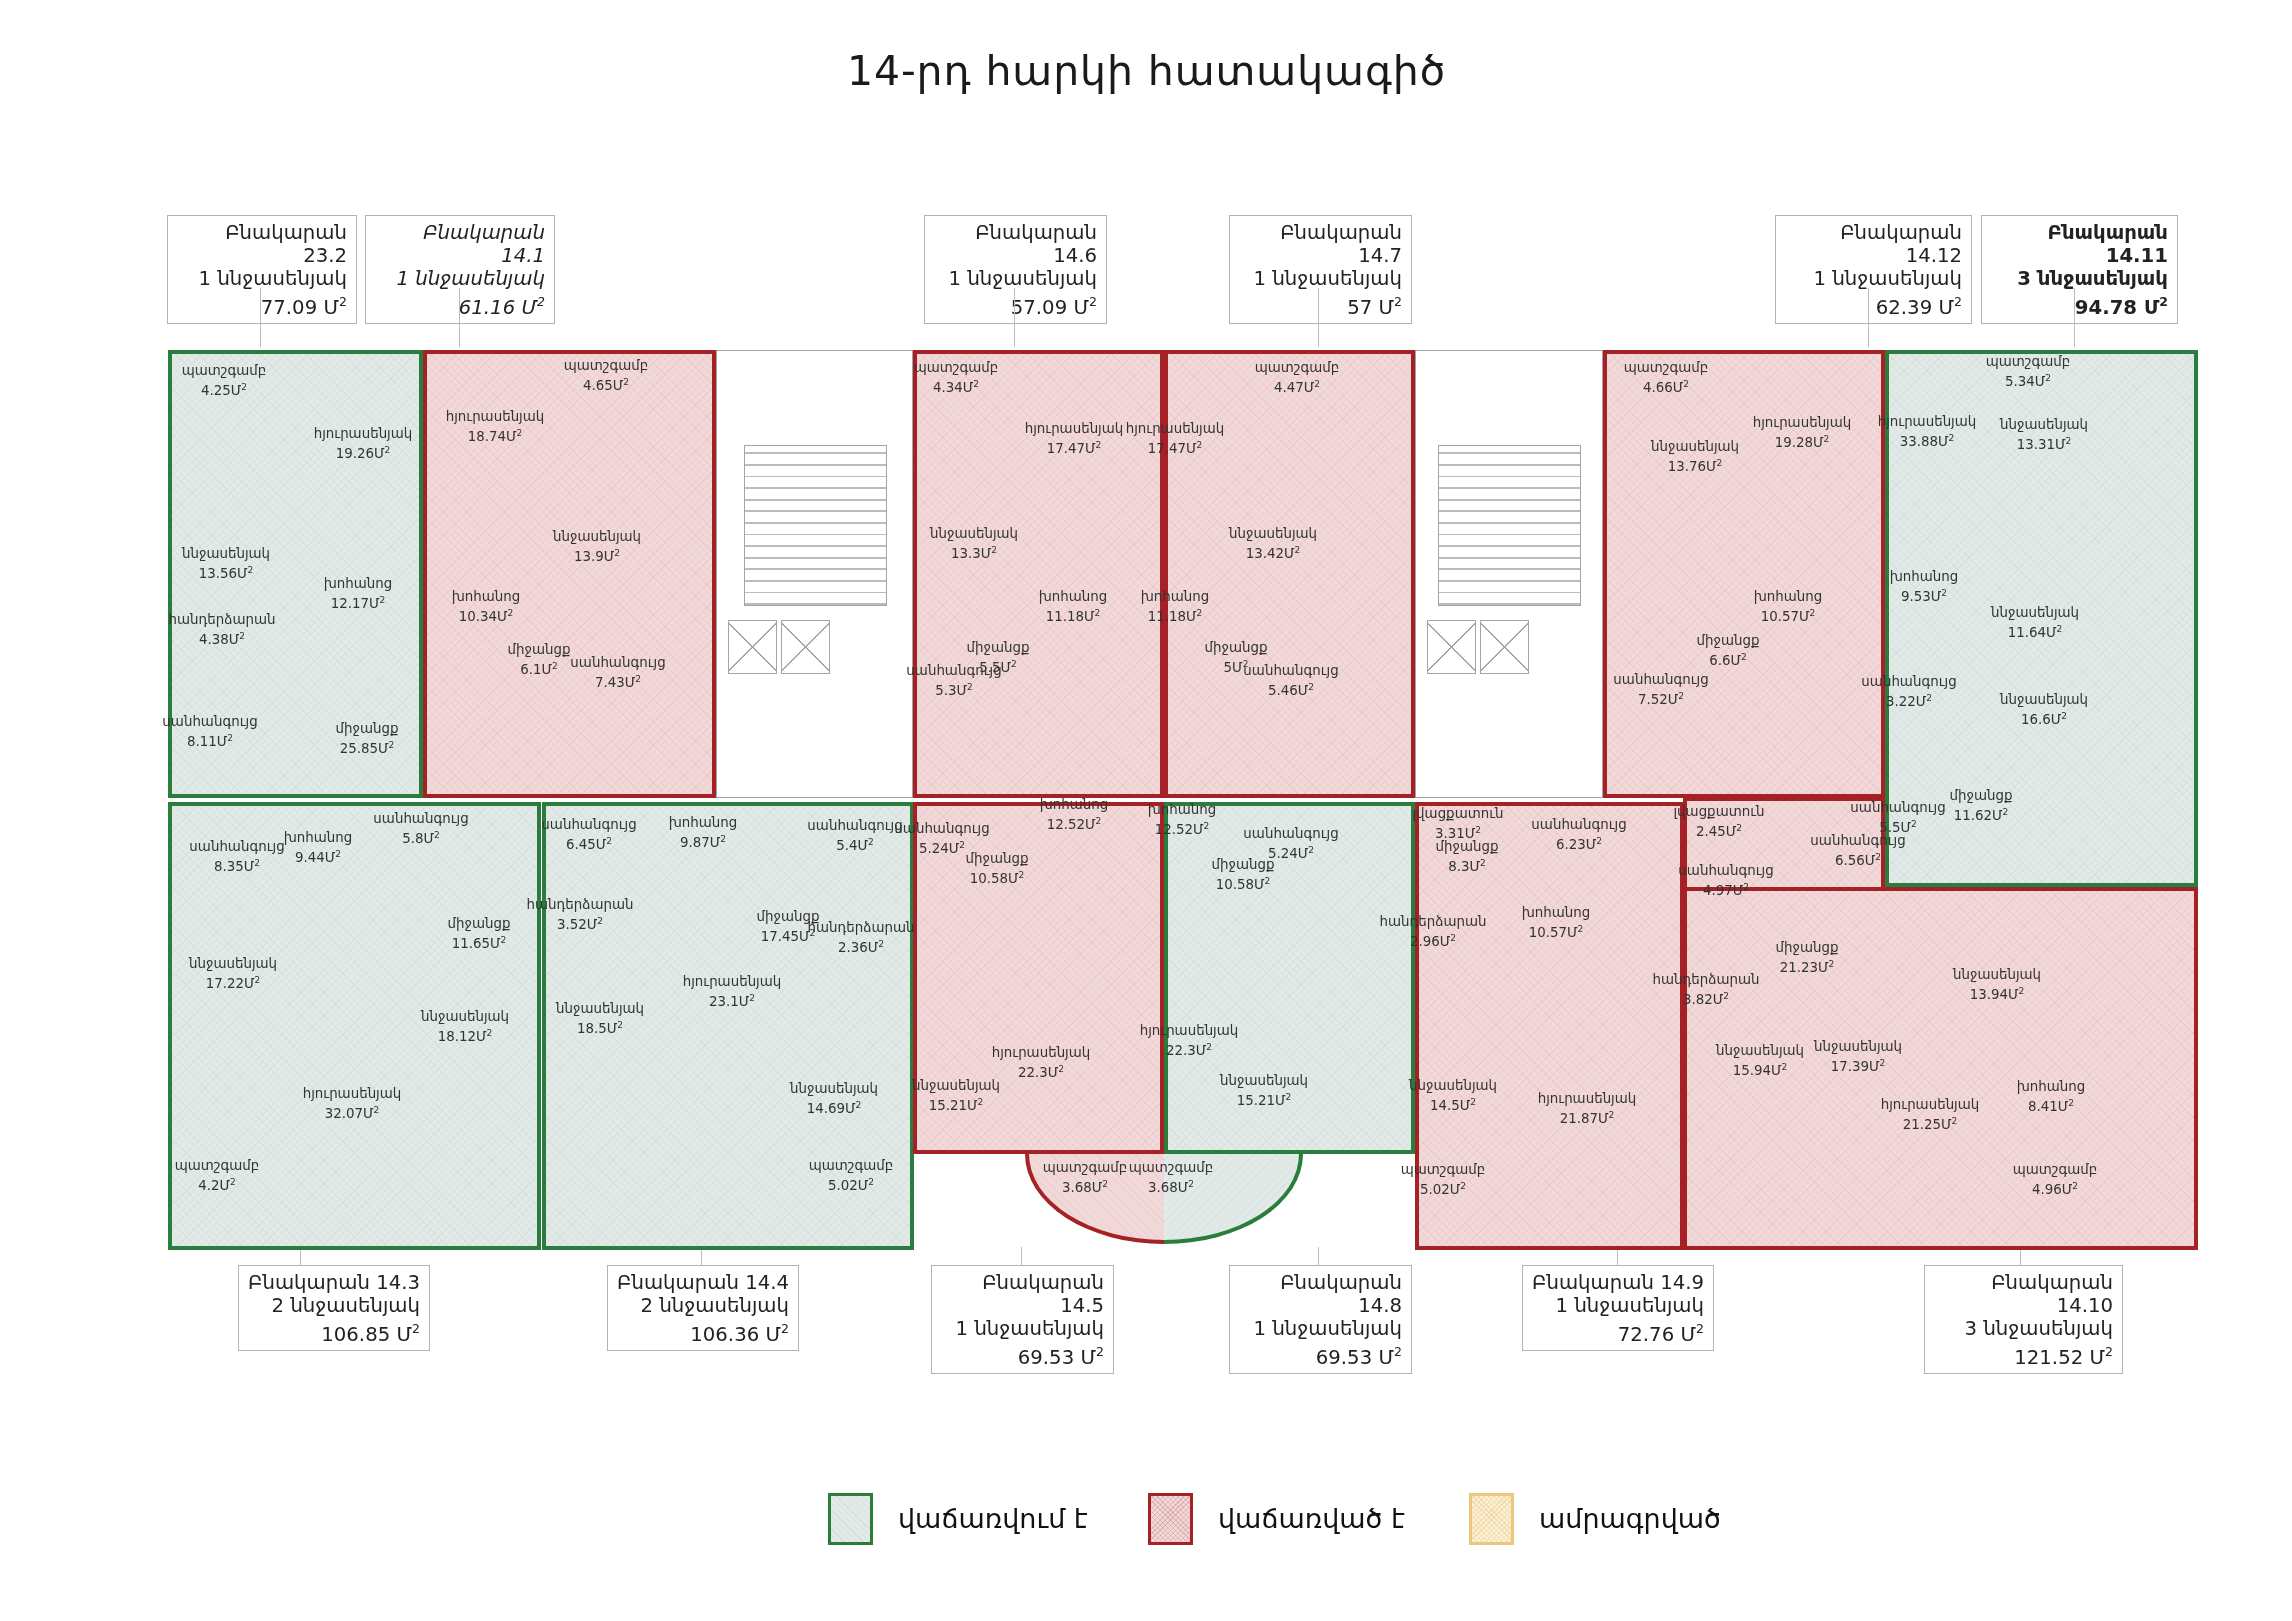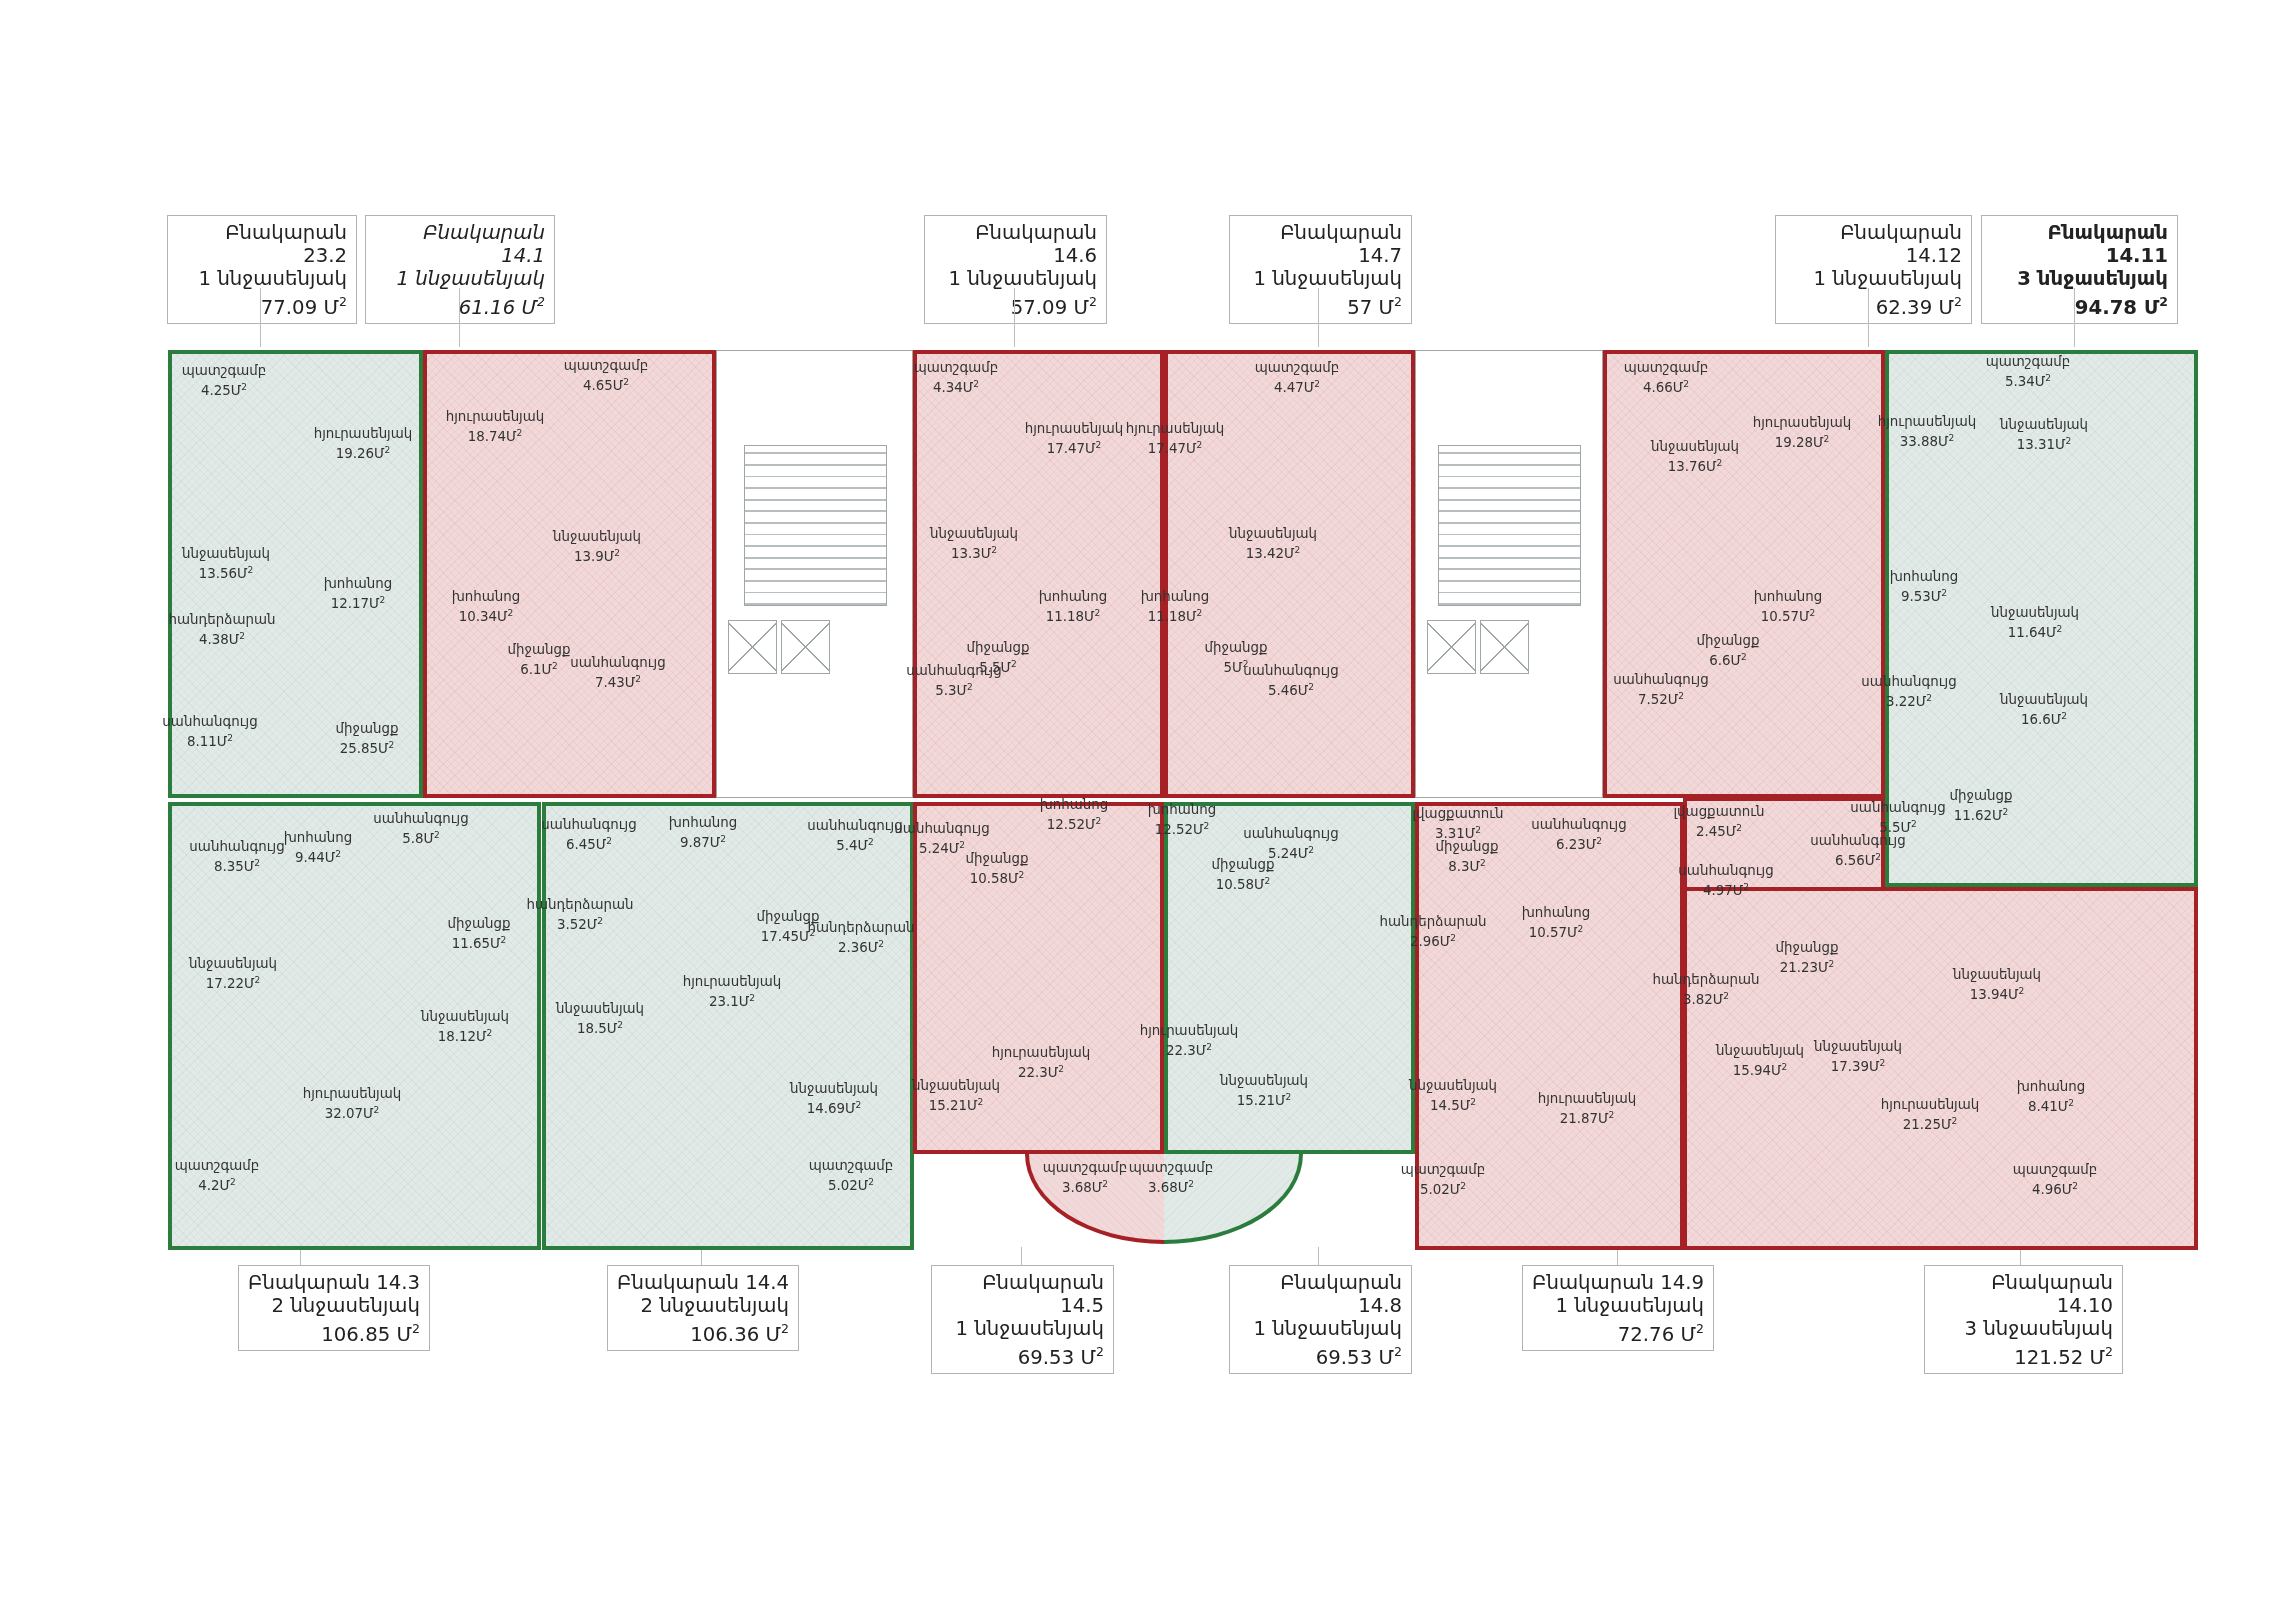--- a/index.html
+++ b/index.html
@@ -59,20 +59,21 @@
   .sw-res{border:3.6px solid var(--rb);background:
       repeating-linear-gradient(45deg, rgba(220,170,80,.25) 0 0.9px, transparent 0.9px 3.6px),
       repeating-linear-gradient(-45deg, rgba(220,170,80,.25) 0 0.9px, transparent 0.9px 3.6px),var(--rf);}
   .legend-label{font-size:27px;color:#111;}
 </style>
 </head>
 <body>
 
 <div id="canvas">
 
+  <div class="title">14-րդ հարկի հատակագիծ</div>
 
   <div class="unit-box" style="left:167px;top:215px;width:170px;">
     <div>Բնակարան 23.2</div>
     <div>1 ննջասենյակ</div>
     <div><span>77.09</span> <span>Մ</span><sup>2</sup></div>
   </div>
   <div class="unit-box" style="left:365px;top:215px;width:170px;font-style:italic;">
     <div>Բնակարան 14.1</div>
     <div>1 ննջասենյակ</div>
     <div><span>61.16</span> <span>Մ</span><sup>2</sup></div>
@@ -255,15 +256,29 @@
       <div class="room" style="left: 1545px; top: 645px;"><span class="rname">հանդերձարան</span><br><span class="rarea">3.82</span><span class="runit">Մ</span><sup class="rsup">2</sup></div>
       <div class="room" style="left: 1646px; top: 613px;"><span class="rname">միջանցք</span><br><span class="rarea">21.23</span><span class="runit">Մ</span><sup class="rsup">2</sup></div>
       <div class="room" style="left: 1599px; top: 716px;"><span class="rname">ննջասենյակ</span><br><span class="rarea">15.94</span><span class="runit">Մ</span><sup class="rsup">2</sup></div>
       <div class="room" style="left: 1697px; top: 712px;"><span class="rname">ննջասենյակ</span><br><span class="rarea">17.39</span><span class="runit">Մ</span><sup class="rsup">2</sup></div>
       <div class="room" style="left: 1836px; top: 640px;"><span class="rname">ննջասենյակ</span><br><span class="rarea">13.94</span><span class="runit">Մ</span><sup class="rsup">2</sup></div>
       <div class="room" style="left: 1769px; top: 770px;"><span class="rname">հյուրասենյակ</span><br><span class="rarea">21.25</span><span class="runit">Մ</span><sup class="rsup">2</sup></div>
       <div class="room" style="left: 1890px; top: 752px;"><span class="rname">խոհանոց</span><br><span class="rarea">8.41</span><span class="runit">Մ</span><sup class="rsup">2</sup></div>
       <div class="room" style="left: 1894px; top: 835px;"><span class="rname">պատշգամբ</span><br><span class="rarea">4.96</span><span class="runit">Մ</span><sup class="rsup">2</sup></div>
     </div>
 
+  <div class="legend">
+    <div class="legend-item" style="left:828px;top:10.7px;">
+      <div class="swatch sw-avail"></div>
+      <div class="legend-label">վաճառվում է</div>
+    </div>
+    <div class="legend-item" style="left:1148px;top:10.7px;">
+      <div class="swatch sw-sold"></div>
+      <div class="legend-label">վաճառված է</div>
+    </div>
+    <div class="legend-item" style="left:1469px;top:10.7px;">
+      <div class="swatch sw-res"></div>
+      <div class="legend-label">ամրագրված</div>
+    </div>
+  </div>
 
 </div>
 
 
 </body></html>

